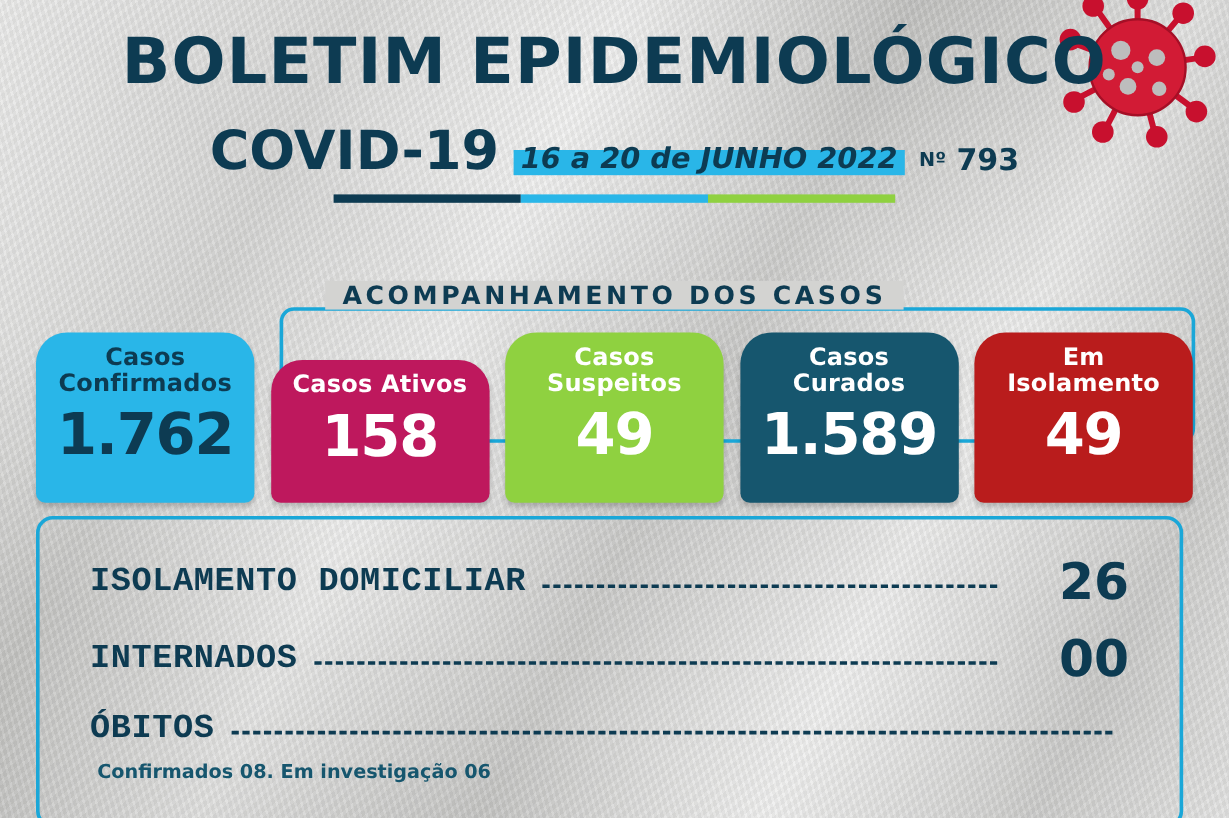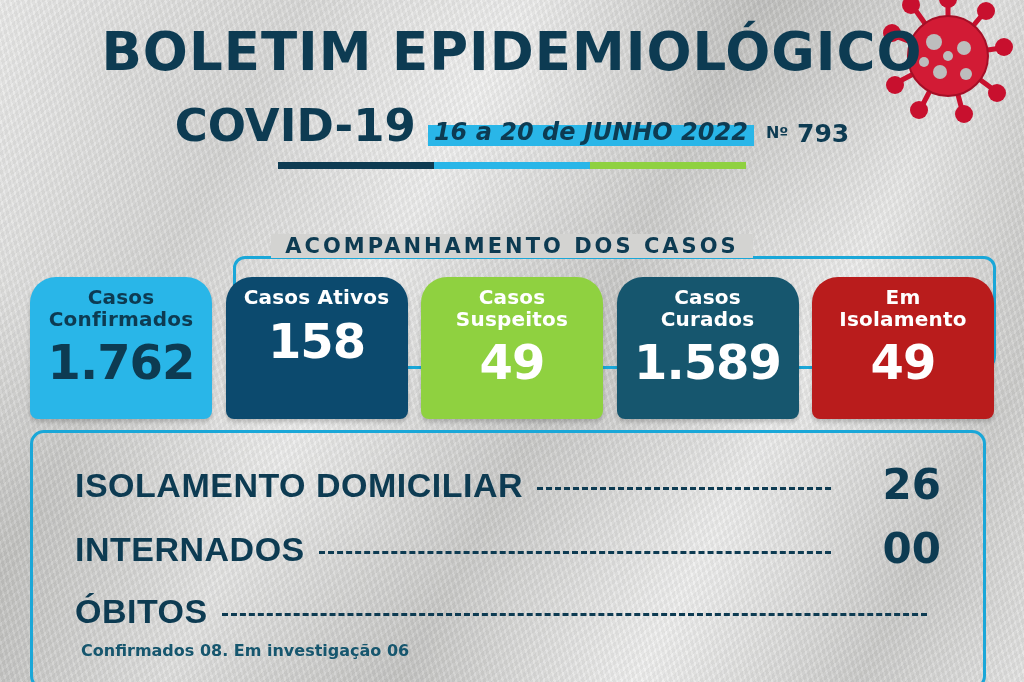--- a/index.html
+++ b/index.html
@@ -180,21 +180,21 @@
     font-family: "DejaVu Sans", sans-serif;
     font-weight: 700;
     font-size: 48px;
     line-height: 1;
     margin-top: 8px;
     letter-spacing: -1px;
     text-align: right;
   }
   .card.c-confirmados { background: #29b6e8; color: #0d3b52; }
   .card.c-confirmados .value { color: #0d3b52; }
-  .card.c-ativos     { background: #0c4a6e; }
+  .card.c-ativos     { background: #be185d; margin-top: 23px; }
   .card.c-suspeitos  { background: #8fd140; }
   .card.c-curados    { background: #16566e; }
   .card.c-isolamento { background: #b91c1c; }
 
   
   .bottom-frame {
     position: absolute;
     left: 30px;
     top: 430px;
     width: 956px;
@@ -210,23 +210,23 @@
     width: 956px;
     padding: 34px 45px 0 45px;
     box-sizing: border-box;
   }
   .row {
     display: flex;
     align-items: center;
     margin-bottom: 22px;
   }
   .row .rlabel {
-    font-family: Liberation Sans, sans-serif;
-    font-weight: 700;
-    font-size: 34px;
+    font-family: Liberation Mono, monospace;
+    font-weight: 700;
+    font-size: 28px;
     color: #0d3b52;
     letter-spacing: .5px;
     white-space: nowrap;
   }
   .row .dots {
     flex: 1;
     margin: 0 14px;
     height: 0;
     border-top: 3px dashed #0d3b52;
     position: relative;

